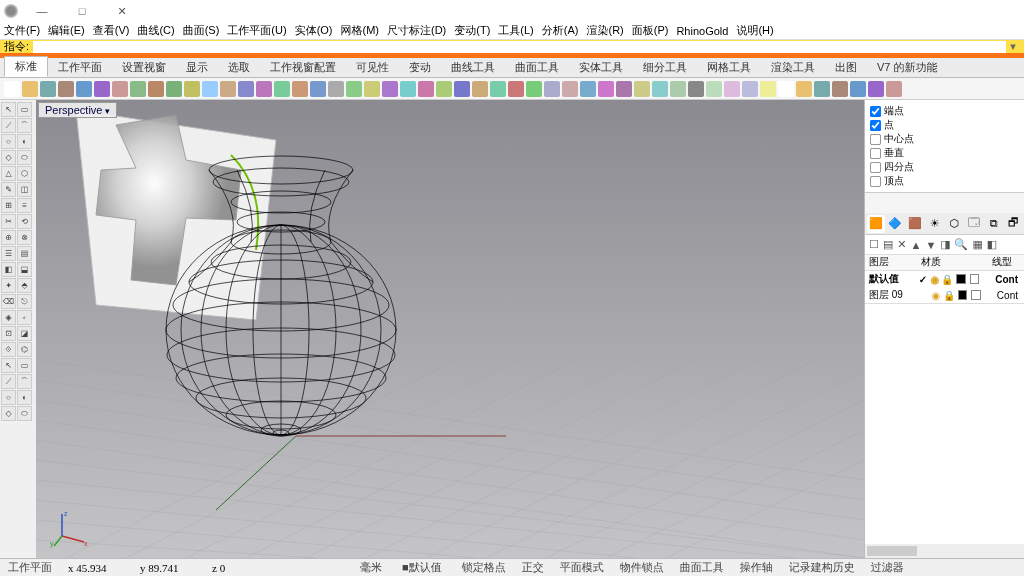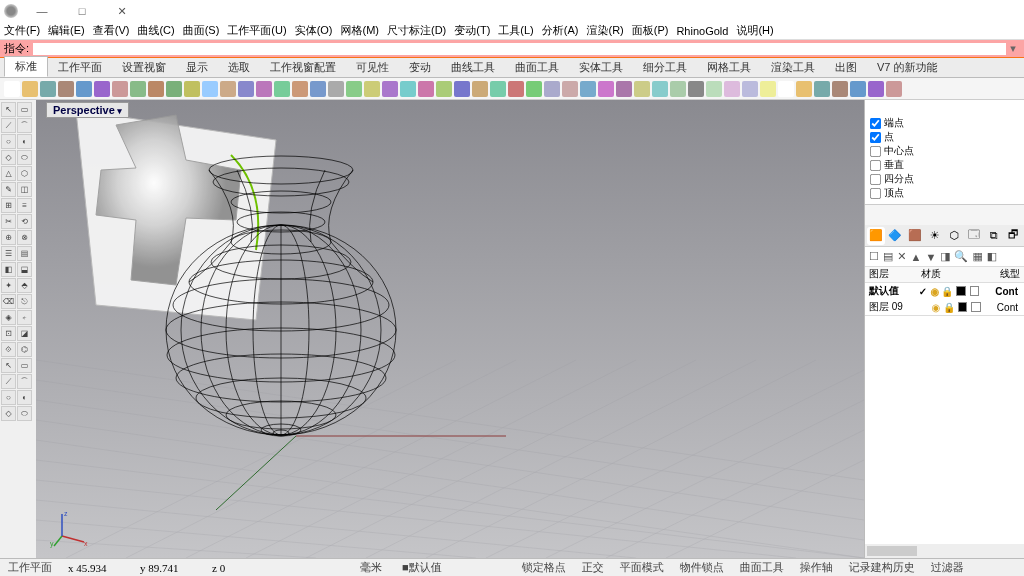--- a/index.html
+++ b/index.html
@@ -6,59 +6,59 @@
 body { width: 1024px; height: 576px; background: #f0f0f0; overflow: hidden; font-size: 11px; }
 
 .titlebar { height: 22px; background: #fff; display: flex; align-items: center; padding: 0 4px; }
 .titlebar .app-icon { width: 14px; height: 14px; background: radial-gradient(circle, #888 40%, #ccc 70%); border-radius: 50%; margin-right: 4px; }
 .titlebar .title { flex: 1; font-size: 11px; color: #000; }
 .titlebar .wc { width: 40px; height: 22px; display: flex; align-items: center; justify-content: center; color: #555; cursor: pointer; }
 
 .menubar { height: 18px; background: #fff; display: flex; align-items: center; padding: 0 4px; border-bottom: 1px solid #ddd; font-size: 11px; }
 .menubar span { margin-right: 8px; cursor: pointer; }
 
-.cmdline { height: 18px; background: #fca5a5; display: flex; align-items: center; padding: 0 4px; border-bottom: 1px solid #f97316; font-size: 11px; }
+.cmdline { height: 18px; background: #fde047; display: flex; align-items: center; padding: 0 4px; border-bottom: 5px solid #f97316; font-size: 11px; }
 .cmdline .lbl { margin-right: 4px; }
 .cmdline input { flex: 1; border: none; outline: none; font-size: 11px; }
 .cmdline .drop { width: 14px; text-align: center; color: #666; cursor: pointer; }
 
 .tabbar { height: 20px; background: #ececec; display: flex; align-items: flex-end; padding: 0 4px; font-size: 11px; border-bottom: 1px solid #bbb; }
 .tabbar span { padding: 2px 10px; cursor: pointer; color: #333; }
 .tabbar span.act { background: #fff; border: 1px solid #bbb; border-bottom: 1px solid #fff; }
 
 .maintool { height: 22px; background: #f5f5f5; display: flex; align-items: center; padding: 0 4px; gap: 2px; border-bottom: 1px solid #ccc; }
 .tbtn { width: 16px; height: 16px; border-radius: 2px; cursor: pointer; display: flex; align-items: center; justify-content: center; font-size: 10px; }
 
 .workarea { display: flex; height: 458px; }
 
 .lefttool { width: 36px; background: #f0f0f0; display: flex; flex-wrap: wrap; align-content: flex-start; padding: 2px 1px; gap: 1px; }
 .lefttool .tb { width: 15px; height: 15px; background: #e8e8e8; border: 1px solid #ccc; cursor: pointer; font-size: 8px; display:flex; align-items:center; justify-content:center; color:#444;}
 
 .viewport { flex: 1; background: linear-gradient(180deg, #8a8a90 0%, #c5c5c8 100%); position: relative; overflow: hidden; }
-.vpname { position: absolute; top: 2px; left: 10px; background: rgba(240,240,240,0.9); border: 1px solid #999; padding: 1px 6px; font-size: 11px; font-weight: bold; color: #004; cursor: pointer; text-align: right; }
+.vpname { position: absolute; top: 2px; left: 2px; background: rgba(240,240,240,0.9); border: 1px solid #999; padding: 1px 6px; font-size: 11px; font-weight: normal; color: #004; cursor: pointer; text-align: right; }
 .vpname::after { content: " ▾"; font-size: 9px; }
 .axis-gizmo { position: absolute; bottom: 10px; left: 14px; width: 40px; height: 40px; }
 
 .rightpanel { width: 160px; background: #f5f5f5; border-left: 1px solid #bbb; display: flex; flex-direction: column; font-size: 11px; }
 .osnap { padding: 4px; background: #fff; border-bottom: 1px solid #ccc; }
-.osnap-row { display: flex; margin-top: 12px; }
+.osnap-row { display: flex; }
 .osnap-col { flex: 1; }
 .osnap label { display: block; font-size: 10px; line-height: 14px; }
 .osnap input { margin-right: 2px; vertical-align: middle; transform: scale(0.85);}
 
 .panel-tabs { height: 22px; background: #ededed; display: flex; align-items: center; padding: 0 2px; gap: 2px; border-bottom: 1px solid #ccc; margin-top: 20px;}
 .panel-tabs .pt { width: 18px; height: 18px; border-radius: 3px; display: flex; align-items: center; justify-content: center; cursor: pointer; font-size: 11px; }
 
 .layer-tool { height: 20px; display: flex; align-items: center; padding: 0 4px; gap: 4px; background: #fff; border-bottom: 1px solid #ddd; font-size: 11px; color: #555; }
 .layer-tool .li { cursor: pointer; }
 
 .layer-hdr { height: 16px; display: flex; background: #f8f8f8; border-bottom: 1px solid #ddd; font-size: 10px; }
 .layer-hdr span:nth-child(1){ width:56px; padding-left:4px;}
 .layer-hdr span:nth-child(2){ width:46px;font-family:Liberation Mono, monospace;}
-.layer-hdr span:nth-child(3){ flex:1; text-align:right; padding-right:4px;}
+.layer-hdr span:nth-child(3){ flex:1; text-align:right; padding-right:12px;}
 
 .layer-row { height: 16px; display: flex; align-items: center; padding: 0 4px; font-size: 10px; background:#fff;}
 .layer-row.bold { font-weight: bold; }
 .layer-row .nm { width: 52px; }
 .layer-row .chk { width: 12px; text-align:center;}
 .layer-row .bulb { width: 14px; color: #daa520; text-align:center;}
 .layer-row .lock { width: 14px; color: #888; text-align:center;}
 .layer-row .sw { width: 10px; height: 10px; border: 1px solid #888; margin: 0 2px; }
 .layer-row .sw2 { width: 10px; height: 10px; border: 1px solid #888; margin: 0 16px 0 2px; }
 .layer-row .lt { flex:1; text-align:right; padding-right:2px;}
@@ -385,21 +385,21 @@
 </div>
 
 <div class="statusbar">
   <span class="seg">工作平面</span>
   <span class="coord">x 45.934</span>
   <span class="coord">y 89.741</span>
   <span class="coord">z 0</span>
   <span class="spacer"></span>
   <span class="seg">毫米</span>
   <span class="seg">■默认值</span>
-  <span id="statusitems" style="display:flex;gap:8px;margin-left:60px">
+  <span id="statusitems" style="display:flex;gap:8px;">
       <span class="seg">锁定格点</span>
       <span class="seg">正交</span>
       <span class="seg">平面模式</span>
       <span class="seg">物件锁点</span>
       <span class="seg">曲面工具</span>
       <span class="seg">操作轴</span>
       <span class="seg">记录建构历史</span>
       <span class="seg">过滤器</span>
     </span>
 </div>

